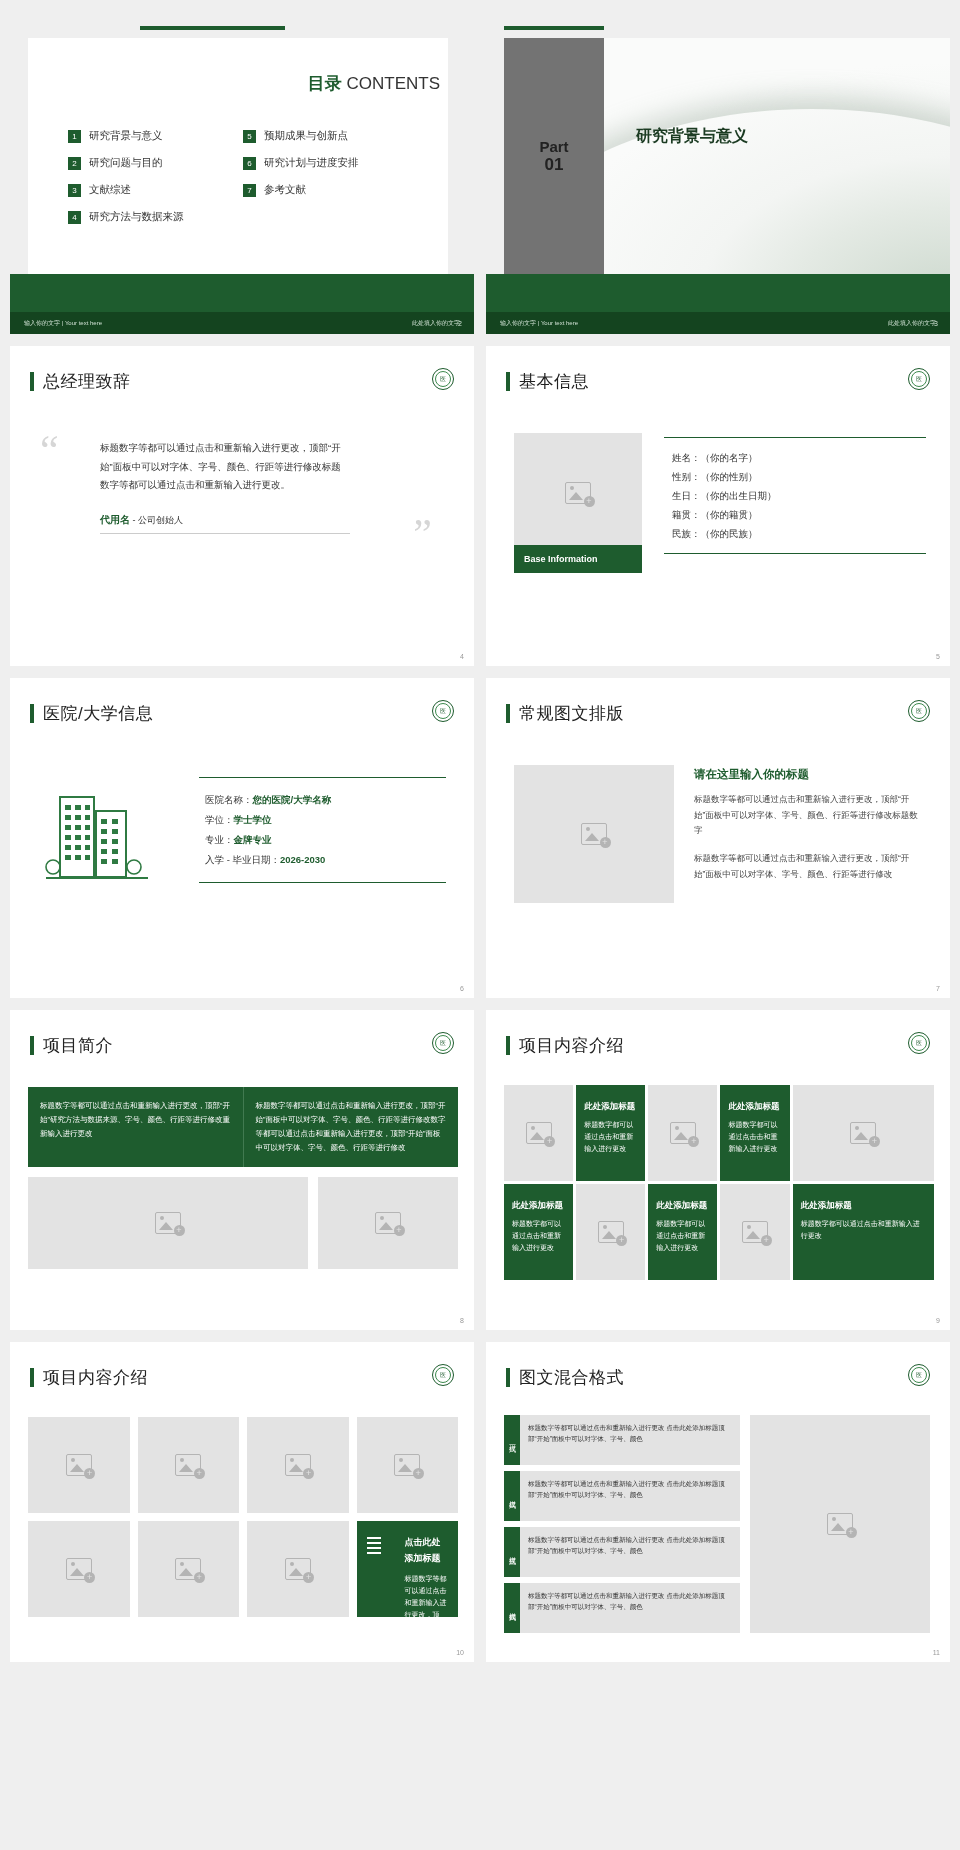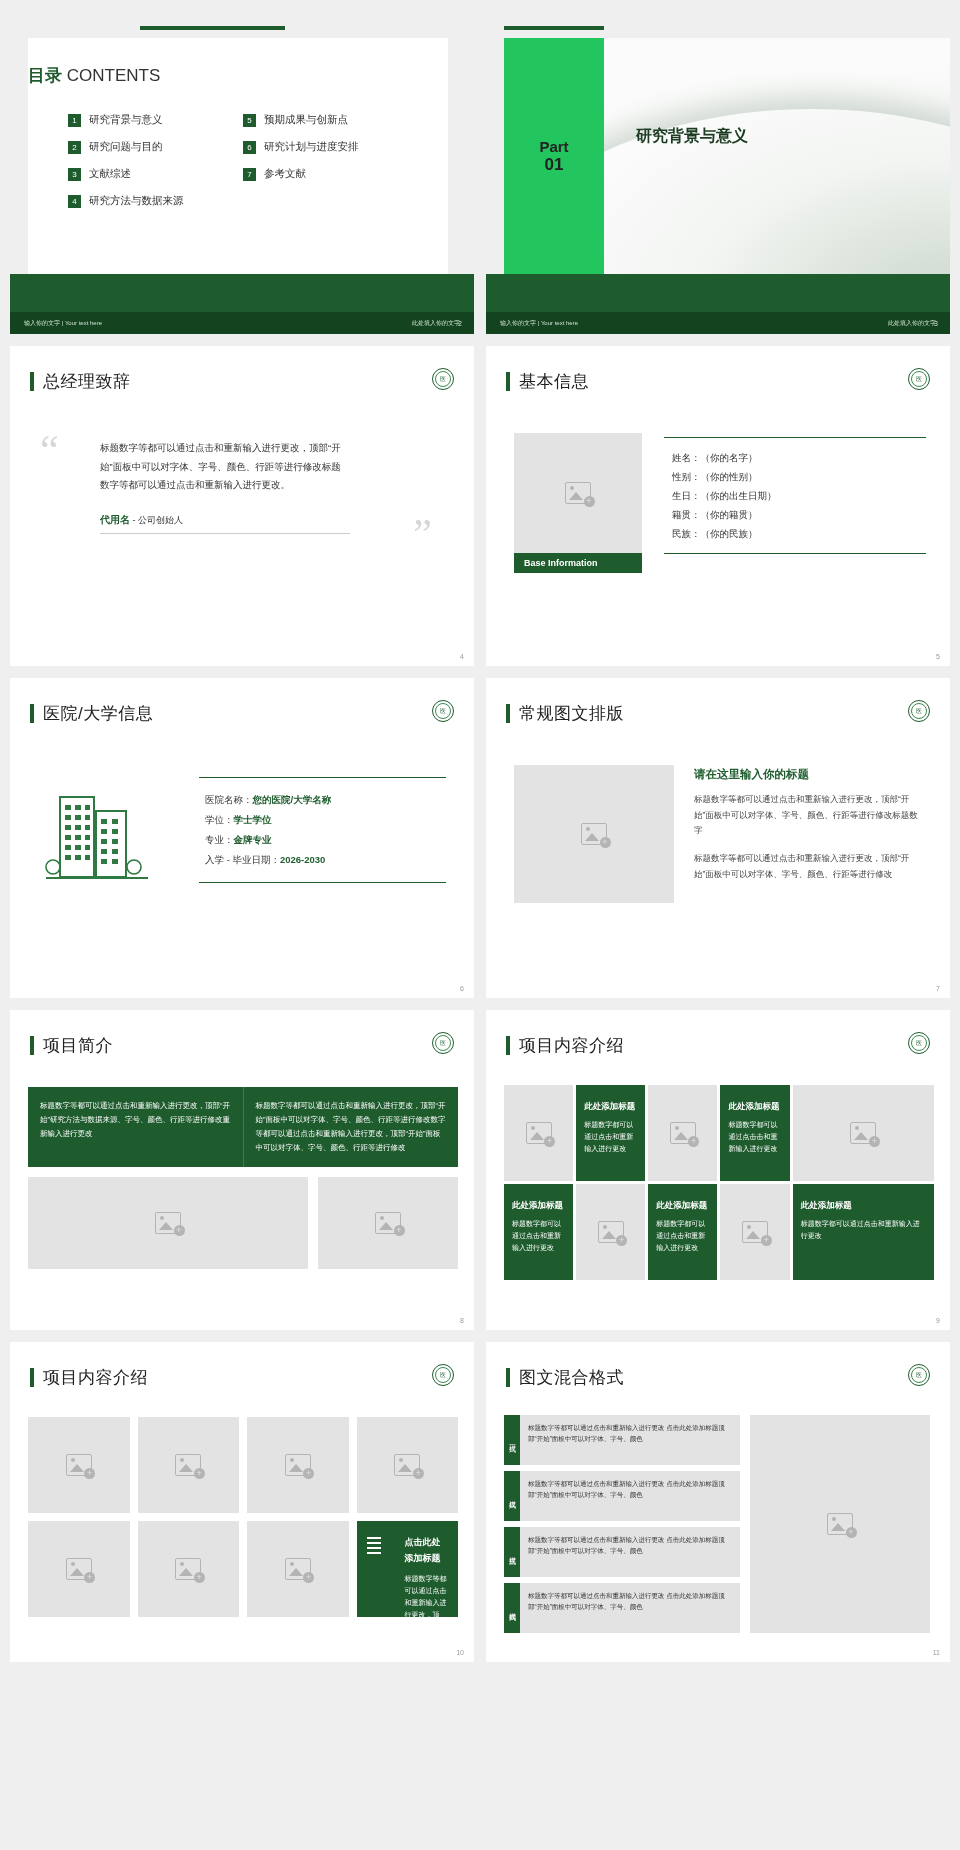--- a/index.html
+++ b/index.html
@@ -129,23 +129,23 @@
     height: 22px;
     background: #14441f;
     color: #cfe0d3;
     font-size: 6px;
     display: flex;
     align-items: center;
     justify-content: space-between;
     padding: 0 14px;
   }
   .s2 h1 {
-    margin: 0;
+    margin: 8px;
     padding-top: 26px;
-    text-align: left;
+    text-align: right;
     font-size: 17px;
     color: #1e5c2e;
   }
   .s2 h1 .en { color: #333; font-weight: normal; }
   .s2 .cols {
     display: grid;
     grid-template-columns: 1fr 1fr;
     column-gap: 4px;
     row-gap: 0;
     padding: 26px 34px 0 40px;
@@ -174,21 +174,21 @@
   }
   .s3 .white {
     position: absolute;
     left: 18px; top: 24px; right: 0; bottom: 60px;
     background: #fff;
   }
   .s3 .part {
     position: absolute;
     left: 18px; top: 24px;
     width: 100px; bottom: 60px;
-    background: #22c55e;
+    background: #737373;
     display: flex;
     flex-direction: column;
     align-items: center;
     justify-content: center;
   }
   .s3 .part .p1 { font-size: 15px; font-weight: bold; color: #222; }
   .s3 .part .p2 { font-size: 17px; font-weight: bold; color: #222; }
   .s3 .swoosh {
     position: absolute;
     left: 118px; top: 24px; right: 0; bottom: 60px;
@@ -245,21 +245,21 @@
     padding-bottom: 6px;
     font-size: 9px;
     color: #333;
   }
   .s4 .sign b { color: #1e5c2e; font-size: 10px; }
   
   .s5 .body { display: flex; padding: 40px 24px 0 28px; gap: 22px; }
   .s5 .photo { width: 128px; height: 120px; position: relative; }
   .s5 .cap {
     position: absolute; left: 0; bottom: -20px;
-    width: 128px; height: 20px;
+    width: 128px; height: 28px;
     background: #1e5c2e; color: #fff;
     font-size: 9px; font-weight: bold;
     display: flex; align-items: center; padding-left: 10px;
   }
   .s5 .fields {
     flex: 1;
     border-top: 1px solid #1e5c2e;
     border-bottom: 1px solid #1e5c2e;
     padding: 10px 0 10px 8px;
     margin-top: 4px;

